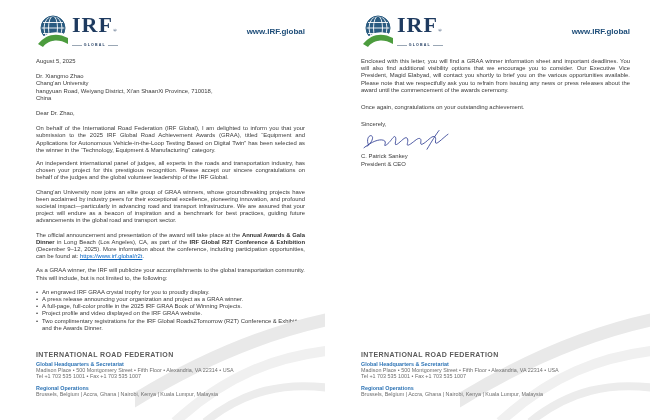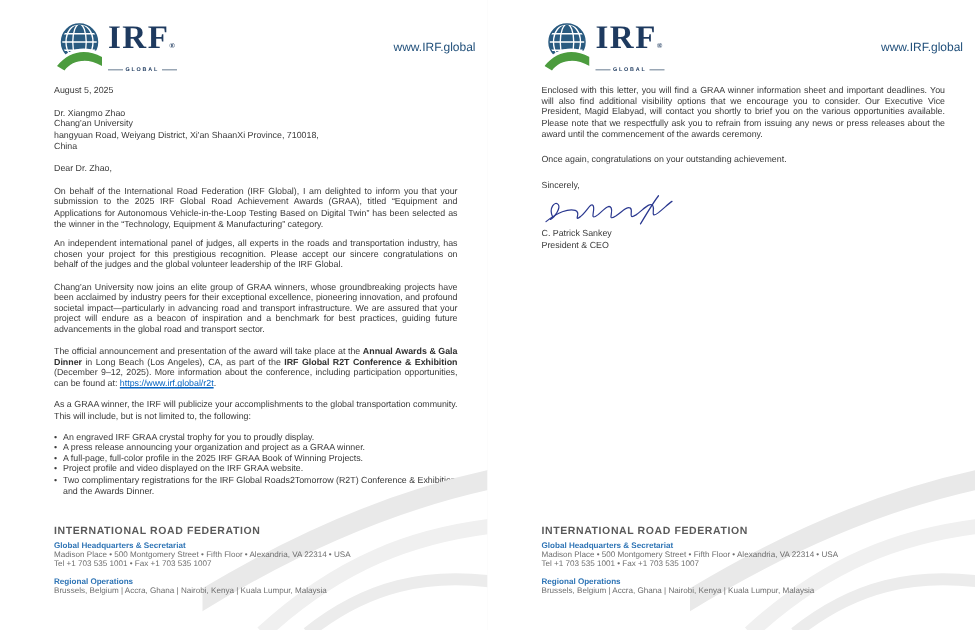--- a/index.html
+++ b/index.html
@@ -12,21 +12,21 @@
 
   
   .lh { position:absolute; top:14px; left:38px; display:flex; align-items:flex-start; }
   .logo-globe { width:30px; height:34px; }
   .logo-word { margin-left:4px; display:flex; flex-direction:column; }
   .logo-irf { font-family:"Liberation Serif", serif; font-weight:700; color:#1E3A5F; font-size:22px; line-height:22px; letter-spacing:1px; }
   .logo-reg { font-size:5px; vertical-align:baseline; color:#1E3A5F; }
   .logo-global { display:flex; align-items:center; gap:2px; margin-top:1px; }
   .logo-global .rule { flex:1; height:1px; background:#9aa7b5; }
   .logo-global .txt { font-size:3.6px; font-weight:700; letter-spacing:1.2px; color:#1E3A5F; }
-  .url { position:absolute; top:27px; right:8px; font-size:8px; font-weight:400; color:#1F4E79; }
+  .url { position:absolute; top:27px; right:20px; font-size:8px; font-weight:700; color:#1F4E79; }
 
   
   .body-col { position:absolute; top:58px; left:36px; width:269px; color:#3a3a3a; font-size:5.9px; line-height:7.2px; }
   .just { text-align:justify; }
   .mt8 { margin-top:8px; } .mt7 { margin-top:7px; } .mt6 { margin-top:6px; } .mt10 { margin-top:10px; }
   strong { font-weight:700; color:#2f2f2f; }
   .link { color:#0563C1; text-decoration:underline; cursor:pointer; }
   .bullet-row { display:flex; }
   .bullet-row .mark { width:6px; flex:0 0 6px; }
   .bullet-row .btxt { flex:1; }

